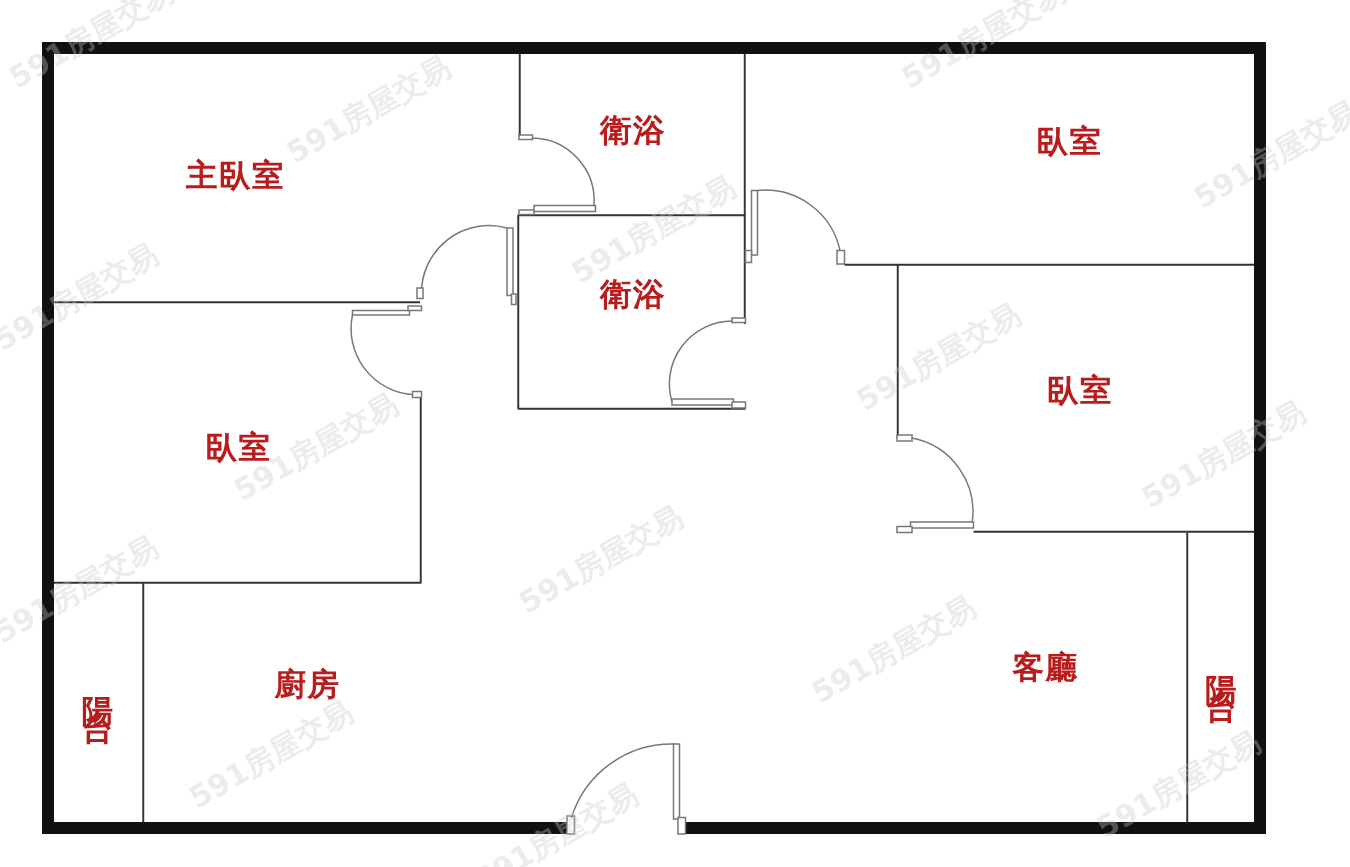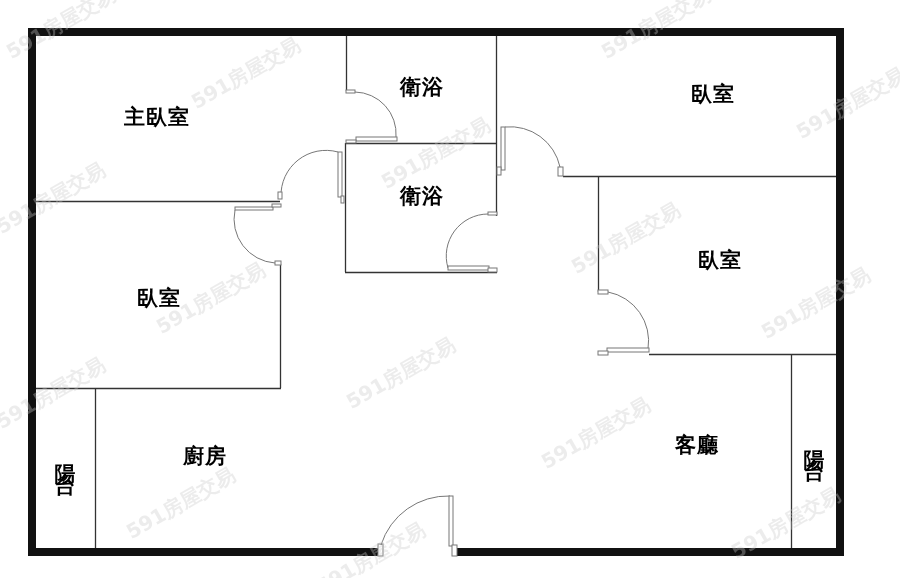--- a/index.html
+++ b/index.html
@@ -1,20 +1,20 @@
 <!DOCTYPE html>
 <html><head>
   <meta charset="utf-8">
   <style>
     html, body { margin: 0; padding: 0; background: #ffffff; }
     body { width: 900px; height: 578px; position: relative; overflow: hidden;
            font-family: "DejaVu Sans", sans-serif; }
     #plan { position: absolute; left: 0; top: 0; width: 900px; height: 578px; }
     .room-label { position: absolute; font-family: "DejaVu Sans", sans-serif;
-                  font-weight: bold; font-size: 21px; color: #000000;
+                  font-weight: bold; font-size: 21px; color: #b91c1c;
                   white-space: nowrap; letter-spacing: 1px; transform: translate(-50%, -50%); }
     .room-label.vertical { writing-mode: vertical-rl; letter-spacing: 10px; font-size: 21px; }
     .watermark { position: absolute; font-family: "DejaVu Sans", sans-serif; font-weight: bold;
                  font-size: 20px; color: rgba(200,200,200,0.35); transform: rotate(-30deg);
                  white-space: nowrap; pointer-events: none; }
   </style>
 </head>
 <body>
 
 <svg id="plan" viewBox="0 0 900 578" xmlns="http://www.w3.org/2000/svg">

